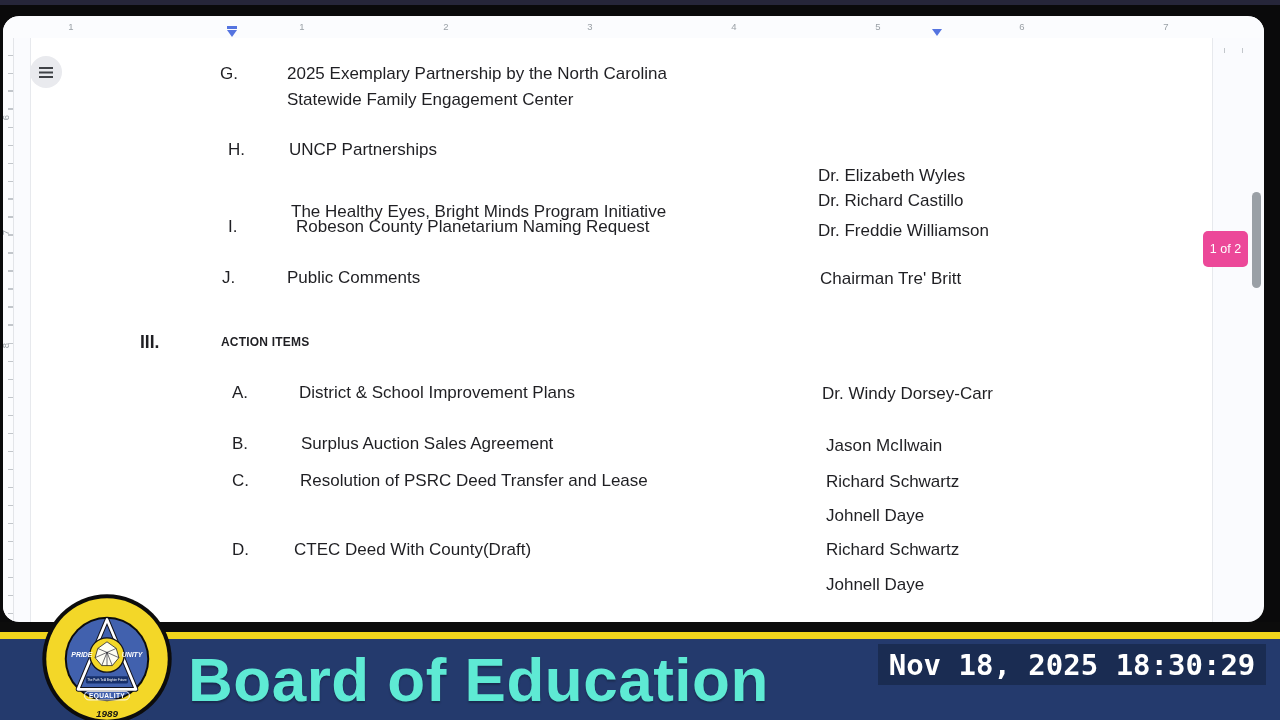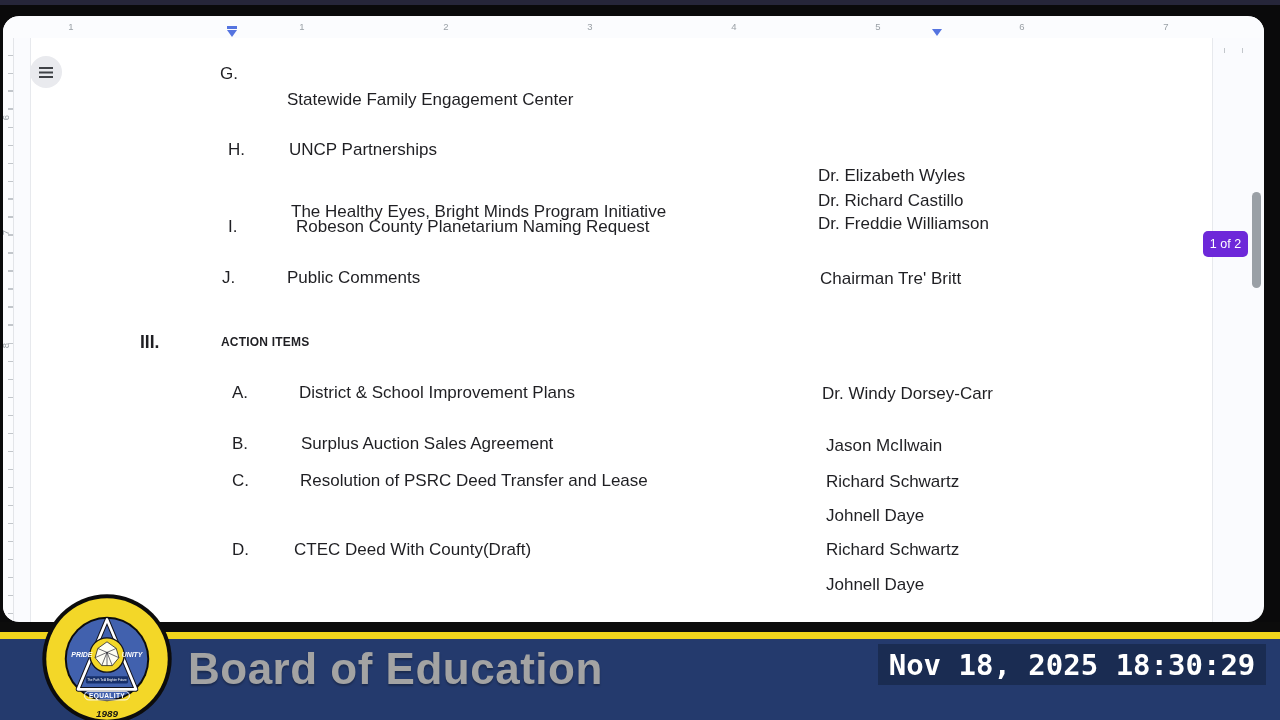--- a/index.html
+++ b/index.html
@@ -35,30 +35,30 @@
   
   .dl { position:absolute; font-size:17px; line-height:20px; color:#1f1f23; white-space:nowrap; }
   .dl.head { font-weight:bold; font-size:12px; text-decoration-thickness:2px; text-underline-offset:3px; letter-spacing:.2px; }
   .dl.numeral { font-weight:bold; font-size:17.5px; }
 
   
   .menu-bubble { position:absolute; left:30px; top:56px; width:32px; height:32px; border-radius:50%;
                  background:#e9eaee; display:flex; align-items:center; justify-content:center; }
 
   
-  .page-badge { position:absolute; left:1203px; top:231px; width:45px; height:26px; background:#6d28d9;
+  .page-badge { position:absolute; left:1203px; top:231px; width:45px; height:36px; background:#ec4899;
                 border-radius:5px; color:#fff; font-size:12.5px; display:flex; align-items:center; justify-content:center; }
   .scroll-thumb { position:absolute; left:1252px; top:192px; width:9px; height:96px; background:#9aa0a6; border-radius:5px; }
 
   
   .stripe-black  { position:absolute; left:0; top:622px; width:1280px; height:10px; background:#0c0c0c; }
   .stripe-yellow { position:absolute; left:0; top:632px; width:1280px; height:7px;  background:#f0d41c; }
   .banner-navy   { position:absolute; left:0; top:639px; width:1280px; height:81px; background:#243a6d; }
 
-  .banner-title { position:absolute; left:188px; top:644px; font-size:44px; font-weight:700; color:#a3a3a3;
+  .banner-title { position:absolute; left:188px; top:644px; font-size:62px; font-weight:700; color:#5eead4;
                   letter-spacing:.5px; text-shadow:0 2px 2px rgba(0,0,0,.28); white-space:nowrap; }
   .timestamp { position:absolute; left:878px; top:644px; width:388px; height:41px; background:#1a2c52;
                color:#ffffff; font-family:"DejaVu Sans Mono", monospace; font-size:29px; font-weight:bold;
                display:flex; align-items:center; justify-content:center; white-space:nowrap; }
 
   .seal { position:absolute; left:41px; top:593px; width:132px; height:132px; }
 </style>
 </head>
 <body>
 
@@ -98,31 +98,32 @@
 
       <div class="menu-bubble">
         <svg width="16" height="13" viewBox="0 0 16 13">
           <rect x="1" y="1" width="14" height="2" fill="#3f4246"></rect>
           <rect x="1" y="5.5" width="14" height="2" fill="#3f4246"></rect>
           <rect x="1" y="10" width="14" height="2" fill="#3f4246"></rect>
         </svg>
       </div>
 
       <div class="dl" style="left:220px; top:64px;">G.</div>
+      <div class="dl" style="left:287px; top:64px;">2025 Exemplary Partnership by the North Carolina</div>
       <div class="dl" style="left:287px; top:90px;">Statewide Family Engagement Center</div>
 
       <div class="dl" style="left:228px; top:140px;">H.</div>
       <div class="dl" style="left:289px; top:140px;">UNCP Partnerships</div>
       <div class="dl" style="left:291px; top:166px;margin-top:36px;">The Healthy Eyes, Bright Minds Program Initiative</div>
       <div class="dl" style="left:818px; top:166px;">Dr. Elizabeth Wyles</div>
       <div class="dl" style="left:818px; top:191px;">Dr. Richard Castillo</div>
 
       <div class="dl" style="left:228px; top:217px;">I.</div>
       <div class="dl" style="left:296px; top:217px;">Robeson County Planetarium Naming Request</div>
-      <div class="dl" style="left:818px; top:214px;">Dr. Freddie Williamson</div>
+      <div class="dl" style="left:818px; top:221px;">Dr. Freddie Williamson</div>
 
       <div class="dl" style="left:222px; top:268px;">J.</div>
       <div class="dl" style="left:287px; top:268px;">Public Comments</div>
       <div class="dl" style="left:820px; top:269px;">Chairman Tre' Britt</div>
 
       <div class="dl numeral" style="left:140px; top:332px;">III.</div>
       <div class="dl head" style="left:221px; top:332px;">ACTION ITEMS</div>
 
       <div class="dl" style="left:232px; top:383px;">A.</div>
       <div class="dl" style="left:299px; top:383px;">District &amp; School Improvement Plans</div>

